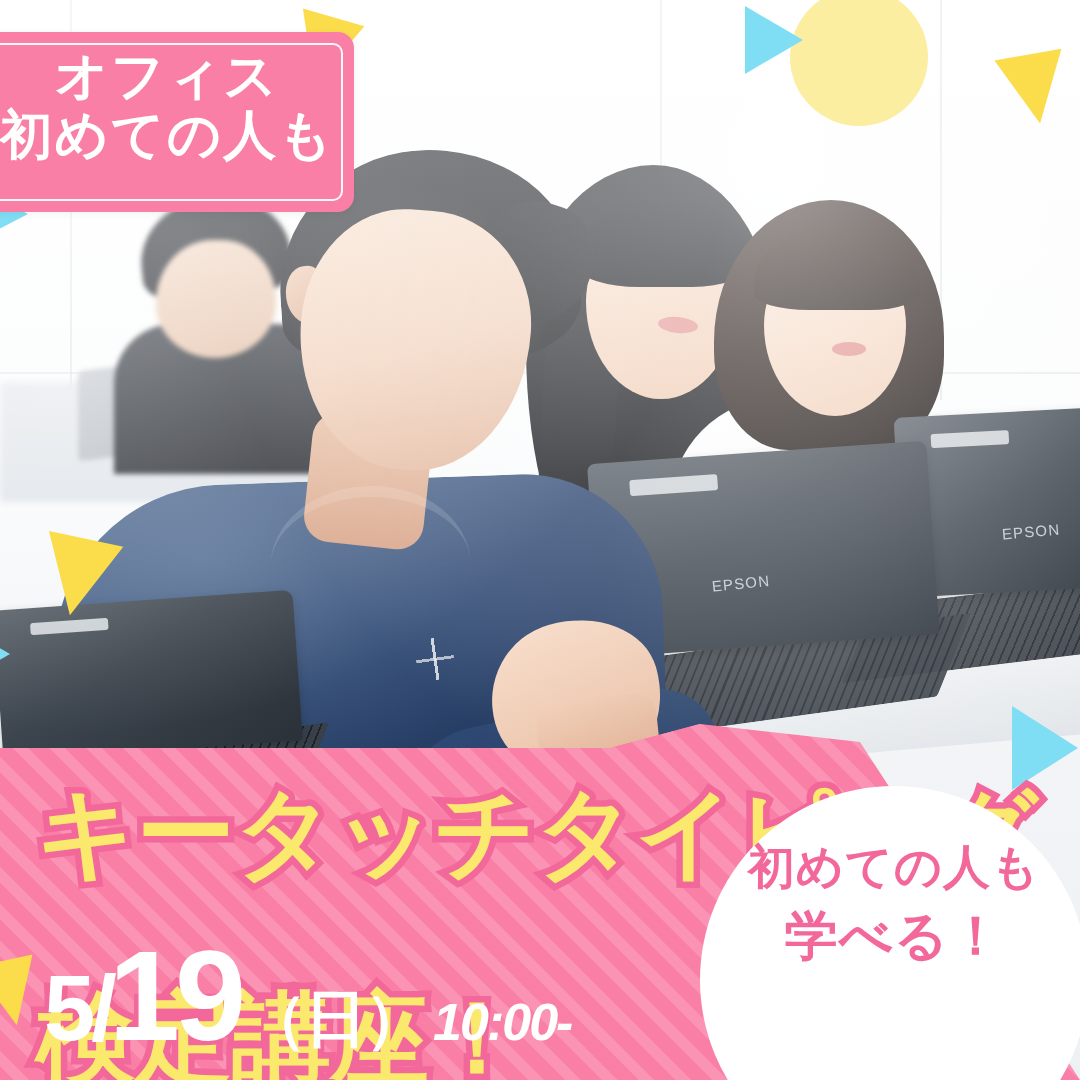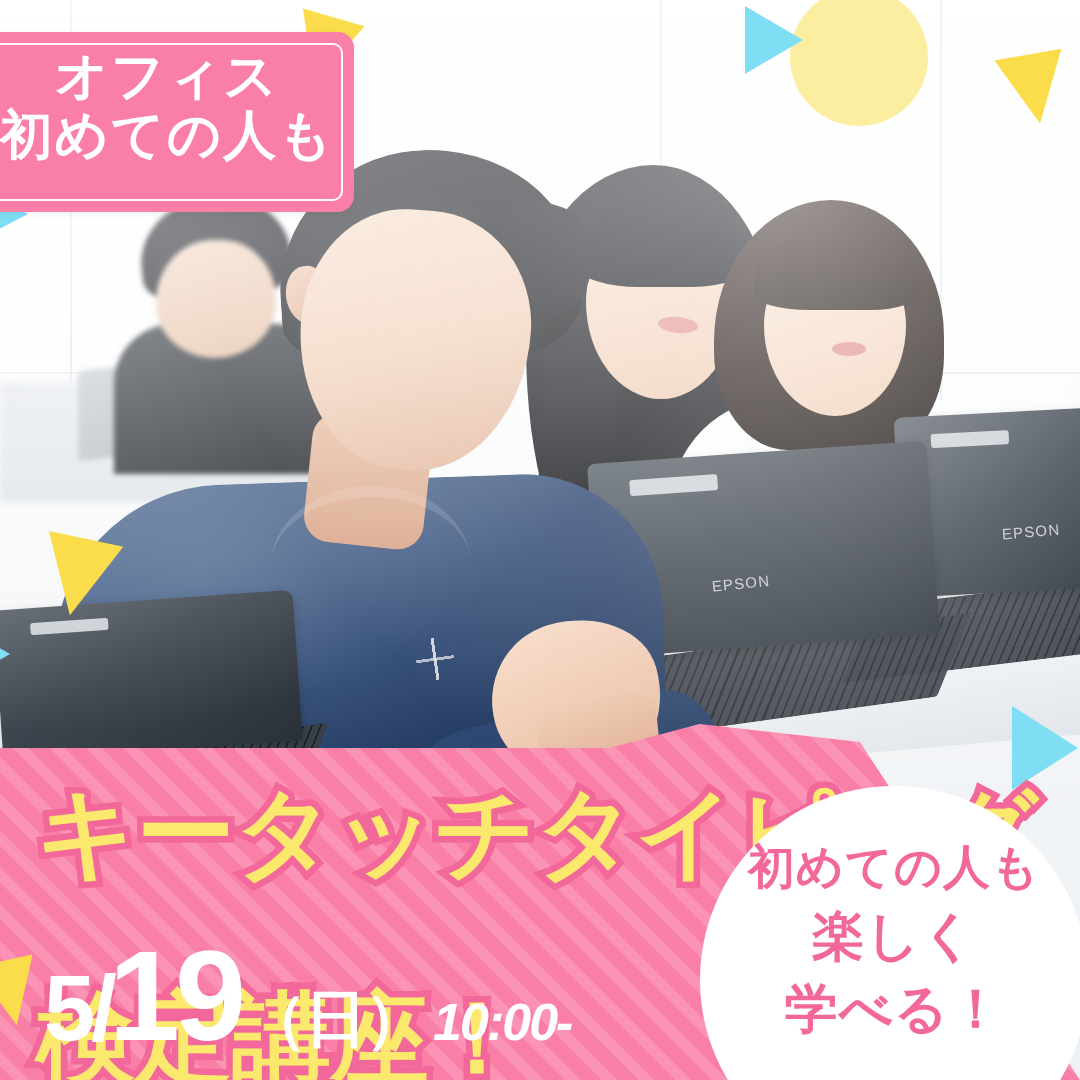--- a/index.html
+++ b/index.html
@@ -489,17 +489,16 @@
 
   <div class="dateline" style="color: rgb(255, 255, 255);">
     <span class="d-month">5/</span>
     <span class="d-day">19</span>
     <span class="d-dow">（日）</span>
     <span class="d-time">10:00-</span>
   </div>
 
   <div class="hw" style="color: rgb(242, 104, 154);">
     <span class="h1">初めての人も</span>
-    <span class="h2">楽しく</span>
     <span class="h3">学べる！</span>
   </div>
 
 </div>
 
 </body></html>

